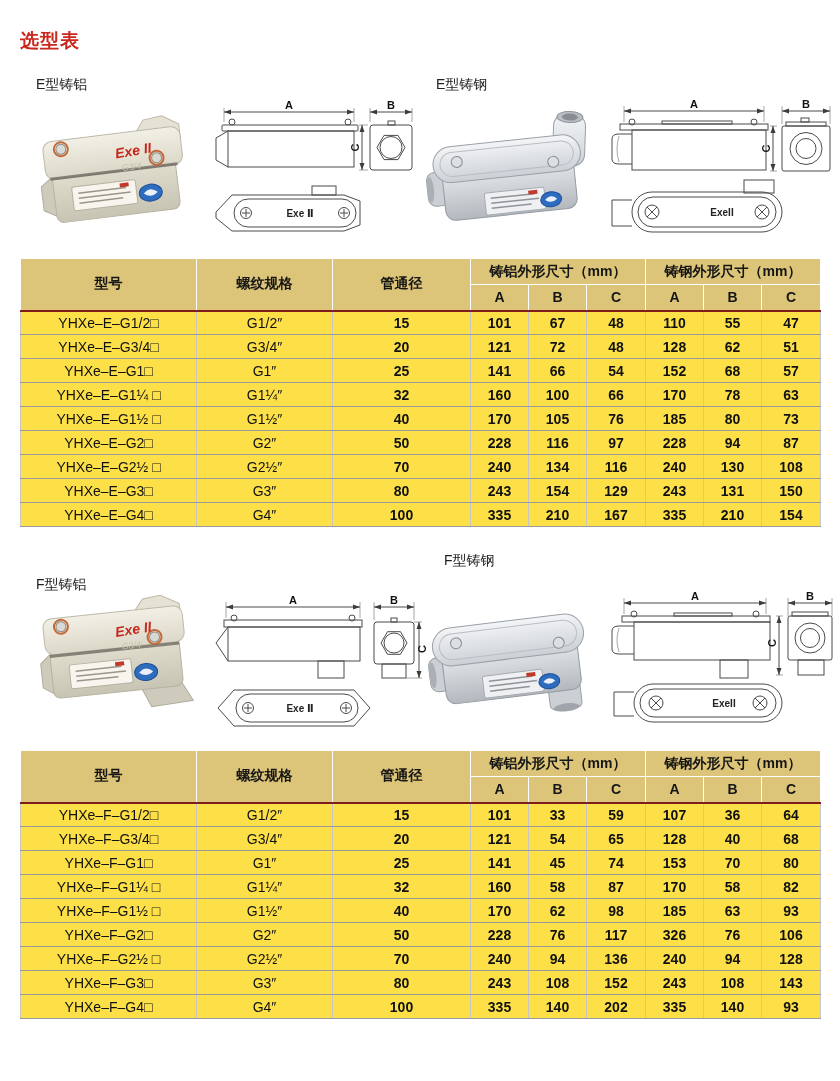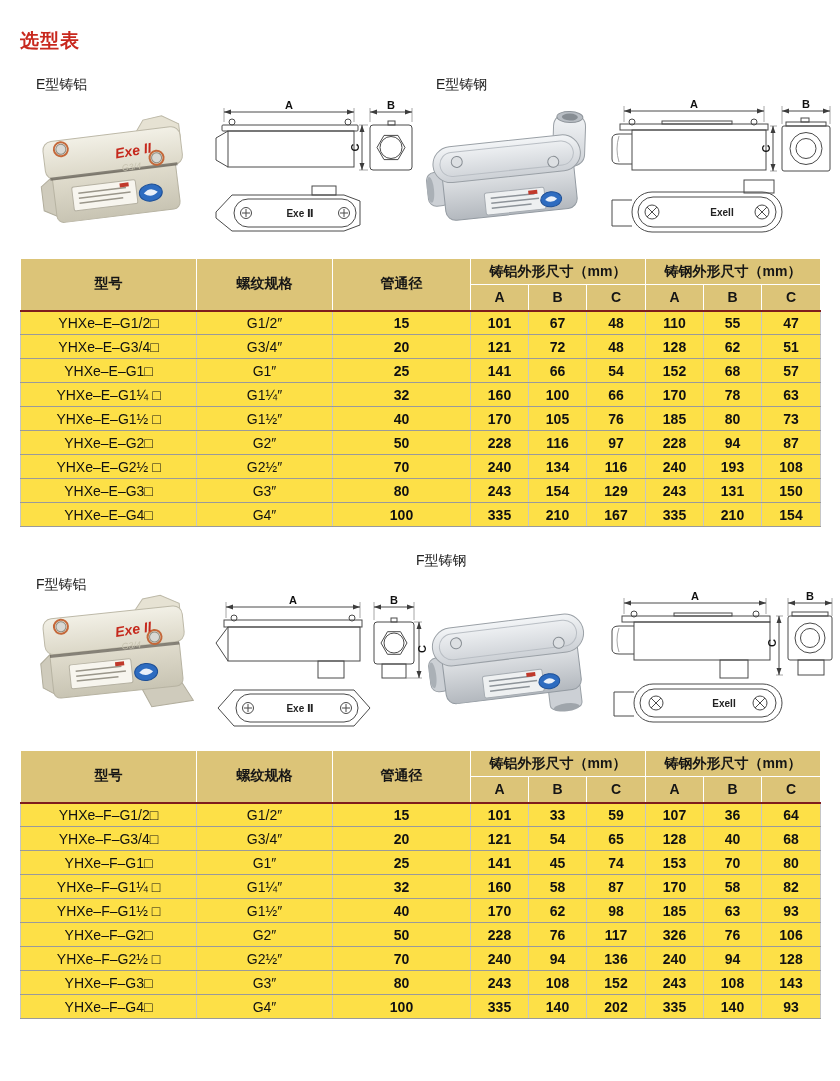--- a/index.html
+++ b/index.html
@@ -295,21 +295,21 @@
           <td class="num">87</td>
         </tr>
         <tr>
           <td>YHXe–E–G2½ □</td>
           <td>G2½″</td>
           <td class="num">70</td>
           <td class="num">240</td>
           <td class="num">134</td>
           <td class="num">116</td>
           <td class="num">240</td>
-          <td class="num">193</td>
+          <td class="num">130</td>
           <td class="num">108</td>
         </tr>
         <tr>
           <td>YHXe–E–G3□</td>
           <td>G3″</td>
           <td class="num">80</td>
           <td class="num">243</td>
           <td class="num">154</td>
           <td class="num">129</td>
           <td class="num">243</td>
@@ -324,21 +324,21 @@
           <td class="num">210</td>
           <td class="num">167</td>
           <td class="num">335</td>
           <td class="num">210</td>
           <td class="num">154</td>
         </tr>
       </tbody>
   </table>
 
   <div class="sec-label" style="left:36px;top:576px;">F型铸铝</div>
-  <div class="sec-label" style="left:416px;top:552px;text-align:center;">F型铸钢</div>
+  <div class="sec-label" style="left:444px;top:552px;text-align:center;">F型铸钢</div>
 
   <div class="fig" style="left:38px;top:582px;width:158px;height:142px;">
     <svg viewBox="0 0 158 142">
       <g transform="rotate(-6 79 71)">
         <polygon points="98,104 140,106 150,126 108,128" fill="#cfcbbc" stroke="#b1ad9c"></polygon>
         <polygon points="14,64 2,74 2,98 14,106" fill="#cfcbbc" stroke="#b1ad9c"></polygon>
         <rect x="12" y="62" width="130" height="48" rx="7" fill="url(#alBody)" stroke="#b7b3a2"></rect>
         <polygon points="100,32 110,20 128,18 146,28 146,44 100,44" fill="#e6e2d3" stroke="#bdb9a8"></polygon>
         <rect x="8" y="30" width="140" height="36" rx="9" fill="url(#alCover)" stroke="#bdb9a8"></rect>
         <rect x="12" y="66" width="130" height="3" fill="#56524a" opacity="0.65"></rect>

